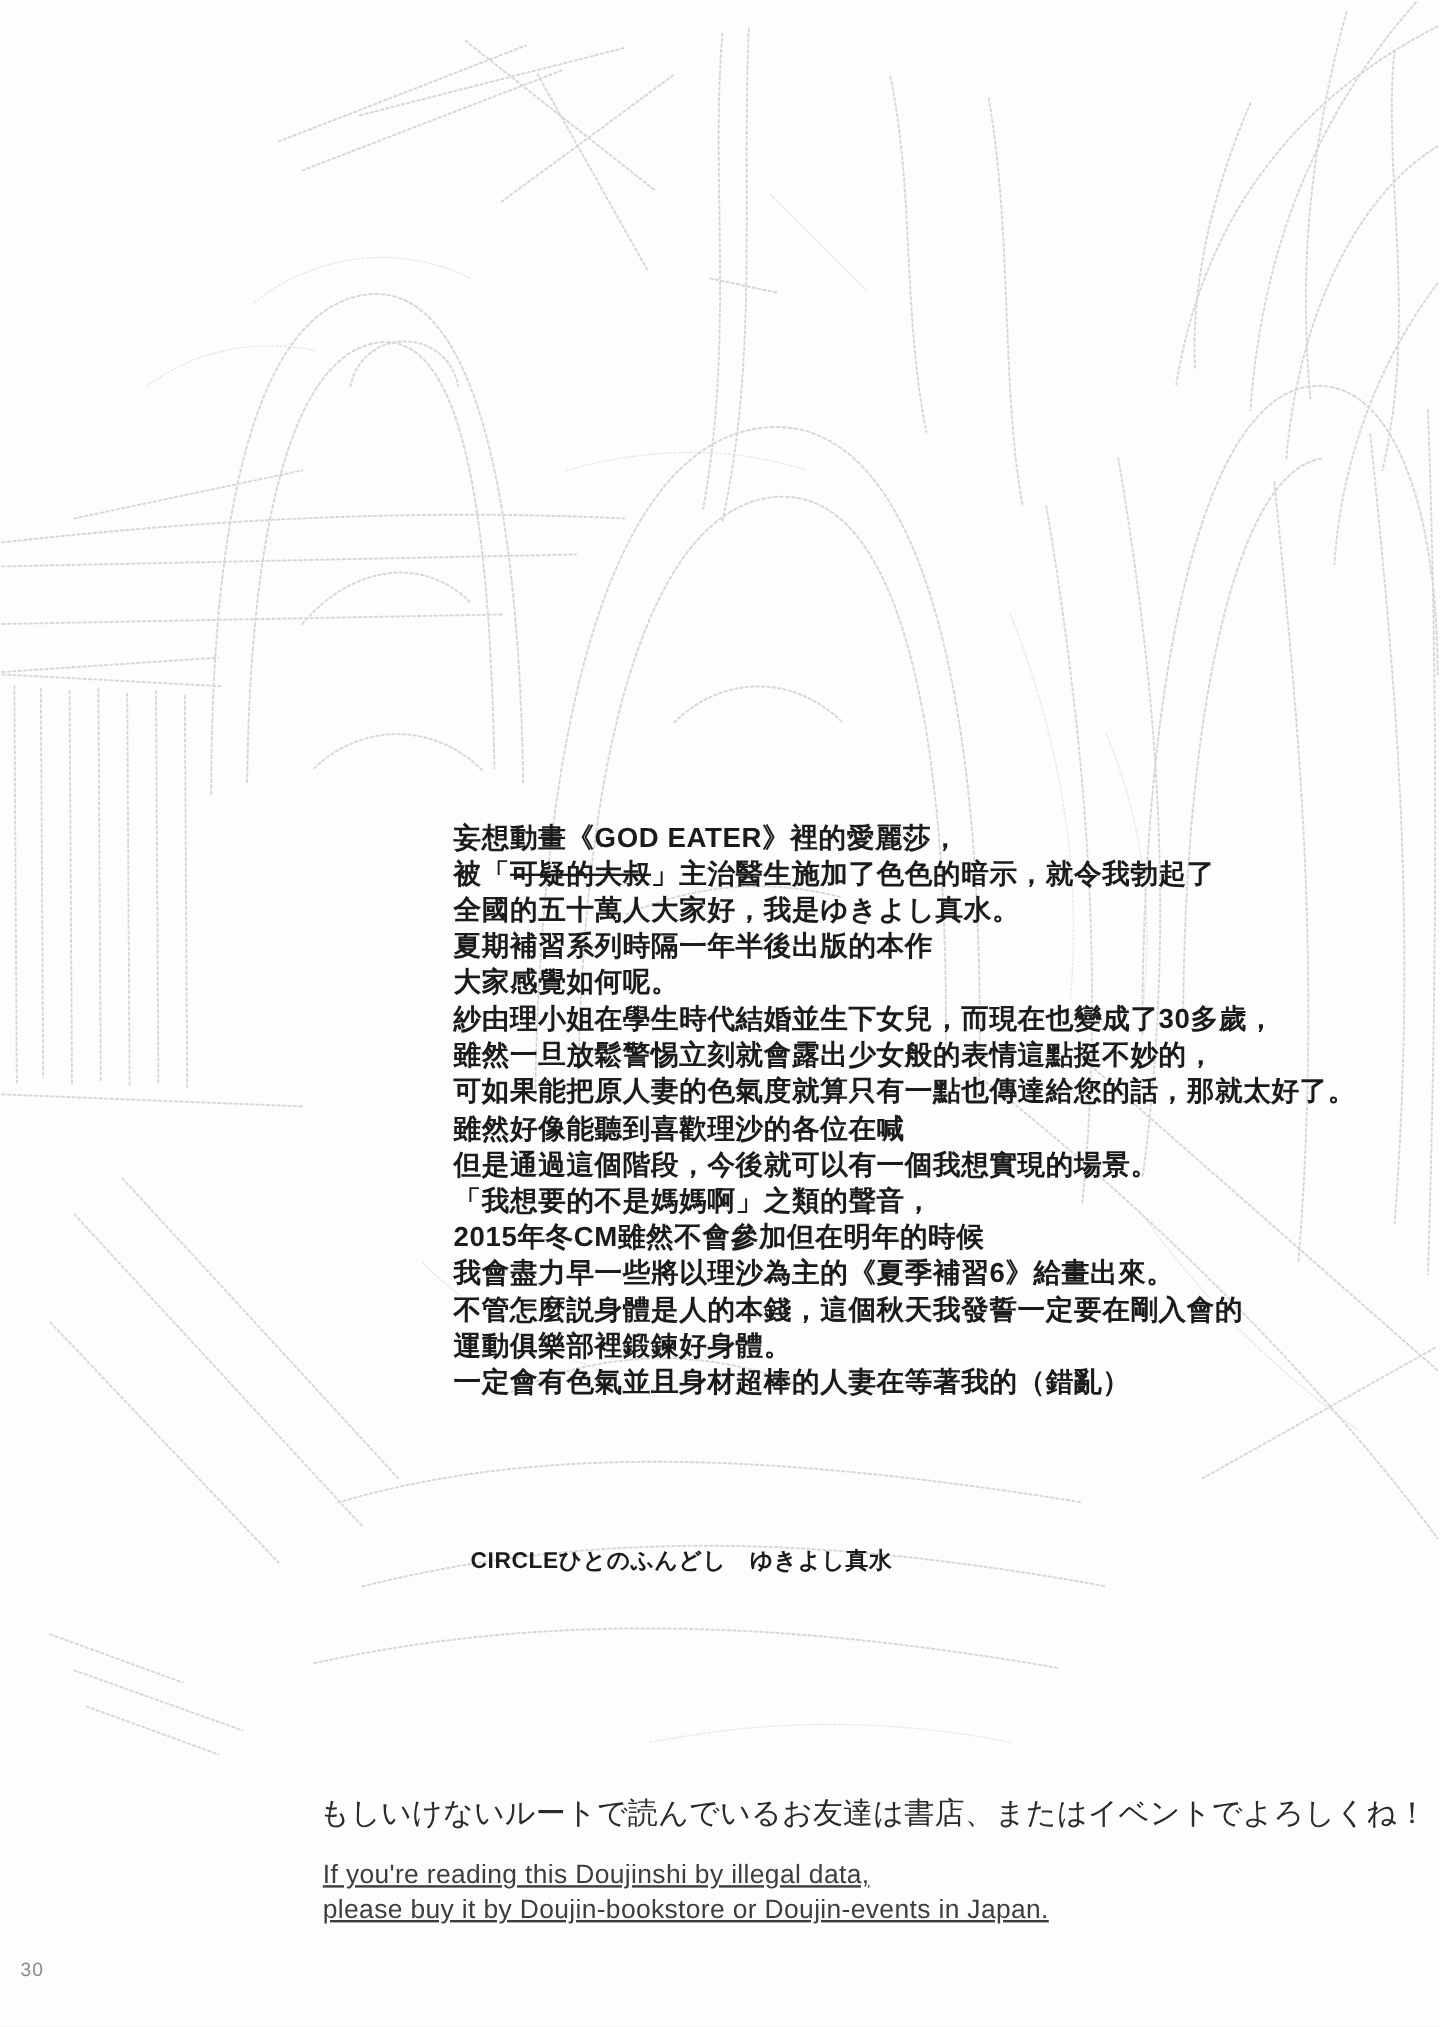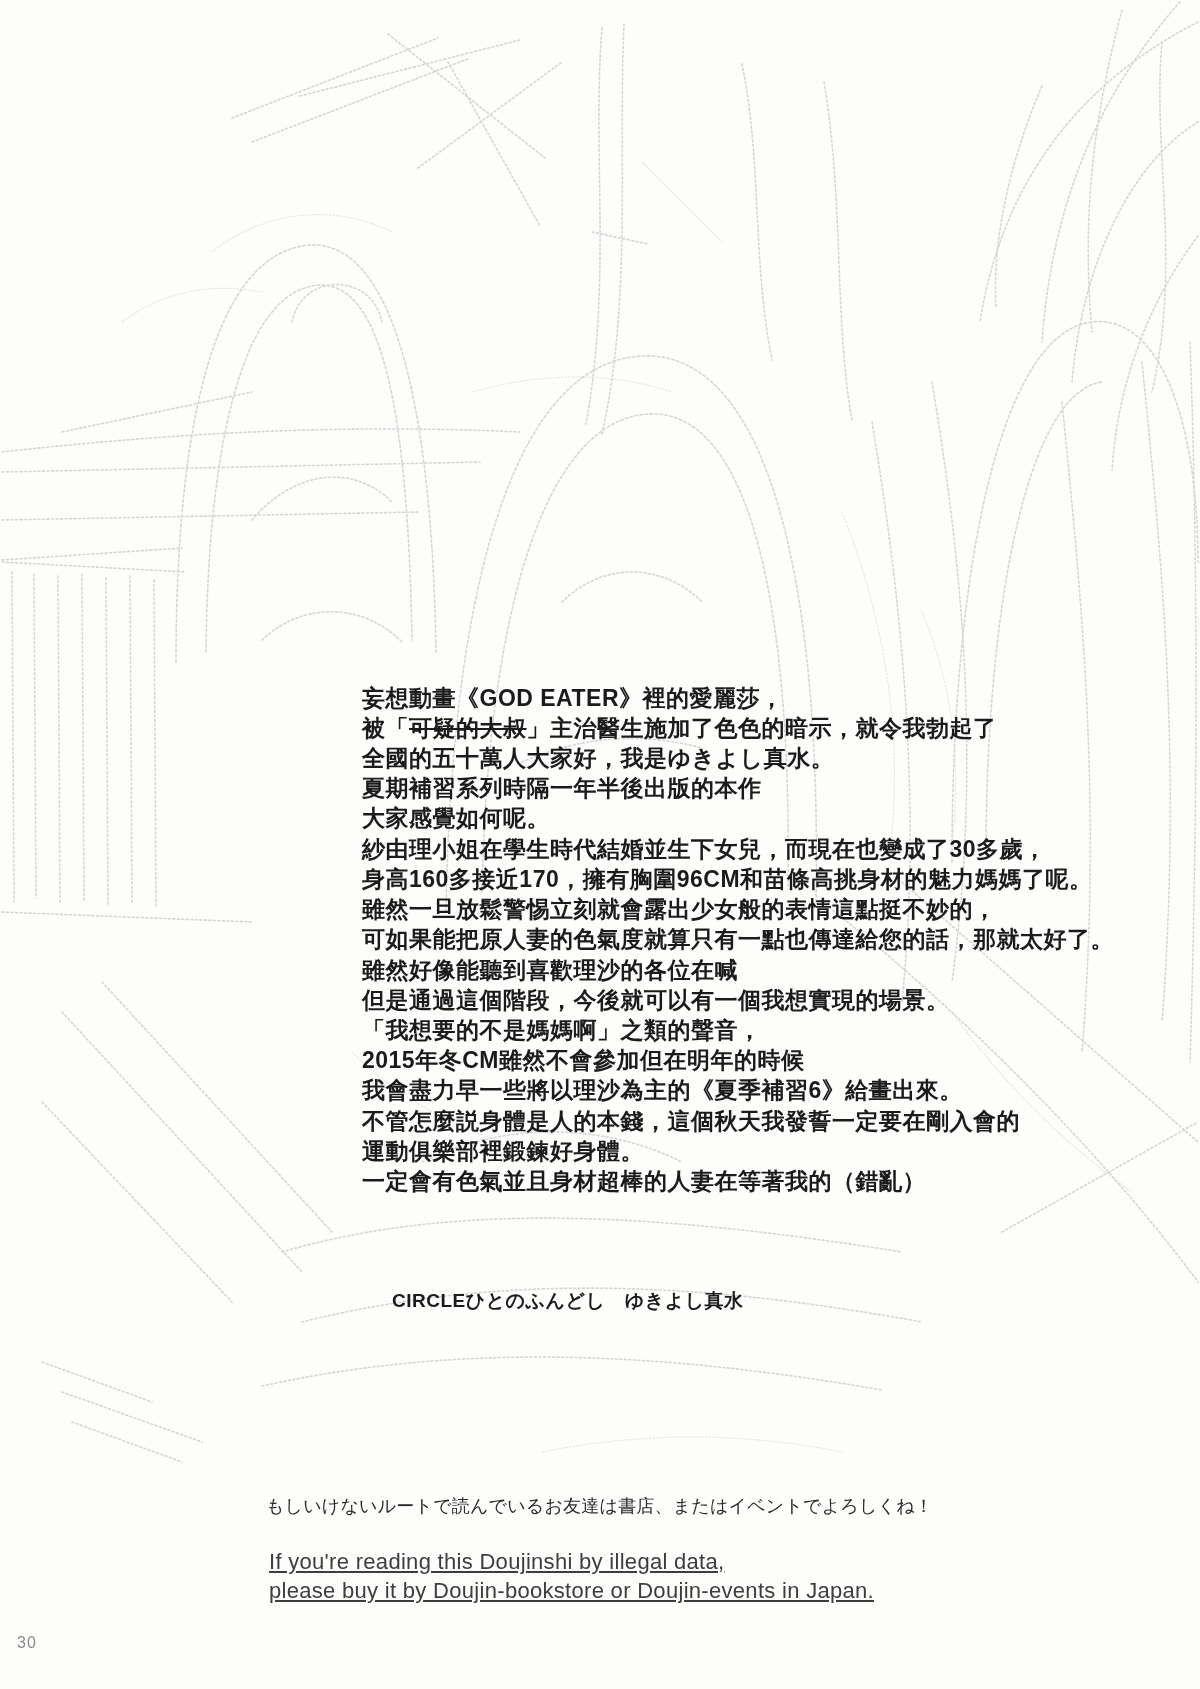--- a/index.html
+++ b/index.html
@@ -13,21 +13,21 @@
     overflow: hidden;
     font-family: "Liberation Sans", "DejaVu Sans", sans-serif;
   }
   .sketch {
     position: absolute;
     left: 0; top: 0;
     width: 1200px; height: 1689px;
   }
   .afterword {
     position: absolute;
-    left: 362px;
+    left: 378px;
     top: 683px;
     color: #1b1b1b;
     font-size: 23px;
     font-weight: bold;
     line-height: 30px;
     letter-spacing: 0.5px;
     white-space: nowrap;
   }
   .para { margin: 0 0 0 0; padding: 0; }
   .para + .para { margin-top: 1px; }
@@ -42,21 +42,21 @@
     font-size: 19px;
     font-weight: bold;
     letter-spacing: 0.5px;
     white-space: nowrap;
   }
   .notice-jp {
     position: absolute;
     left: 266px;
     top: 1494px;
     color: #2a2a2a;
-    font-size: 18px;
+    font-size: 25px;
     font-weight: normal;
     letter-spacing: 0.2px;
     white-space: nowrap;
   }
   .notice-en {
     position: absolute;
     left: 269px;
     top: 1547px;
     color: #3d3d3d;
     font-size: 22px;
@@ -172,21 +172,20 @@
   <div class="afterword">
     <div class="para">
       <div class="line">妄想動畫《GOD EATER》裡的愛麗莎，</div>
       <div class="line"><span>被「</span><span class="struck">可疑的大叔</span><span>」主治醫生施加了色色的暗示，就令我勃起了</span></div>
       <div class="line">全國的五十萬人大家好，我是ゆきよし真水。</div>
       <div class="line">夏期補習系列時隔一年半後出版的本作</div>
       <div class="line">大家感覺如何呢。</div>
     </div>
     <div class="para">
       <div class="line">紗由理小姐在學生時代結婚並生下女兒，而現在也變成了30多歲，</div>
-      <div class="line">身高160多接近170，擁有胸圍96CM和苗條高挑身材的魅力媽媽了呢。</div>
       <div class="line">雖然一旦放鬆警惕立刻就會露出少女般的表情這點挺不妙的，</div>
       <div class="line">可如果能把原人妻的色氣度就算只有一點也傳達給您的話，那就太好了。</div>
     </div>
     <div class="para">
       <div class="line">雖然好像能聽到喜歡理沙的各位在喊</div>
       <div class="line">但是通過這個階段，今後就可以有一個我想實現的場景。</div>
       <div class="line">「我想要的不是媽媽啊」之類的聲音，</div>
       <div class="line">2015年冬CM雖然不會參加但在明年的時候</div>
       <div class="line">我會盡力早一些將以理沙為主的《夏季補習6》給畫出來。</div>
     </div>

